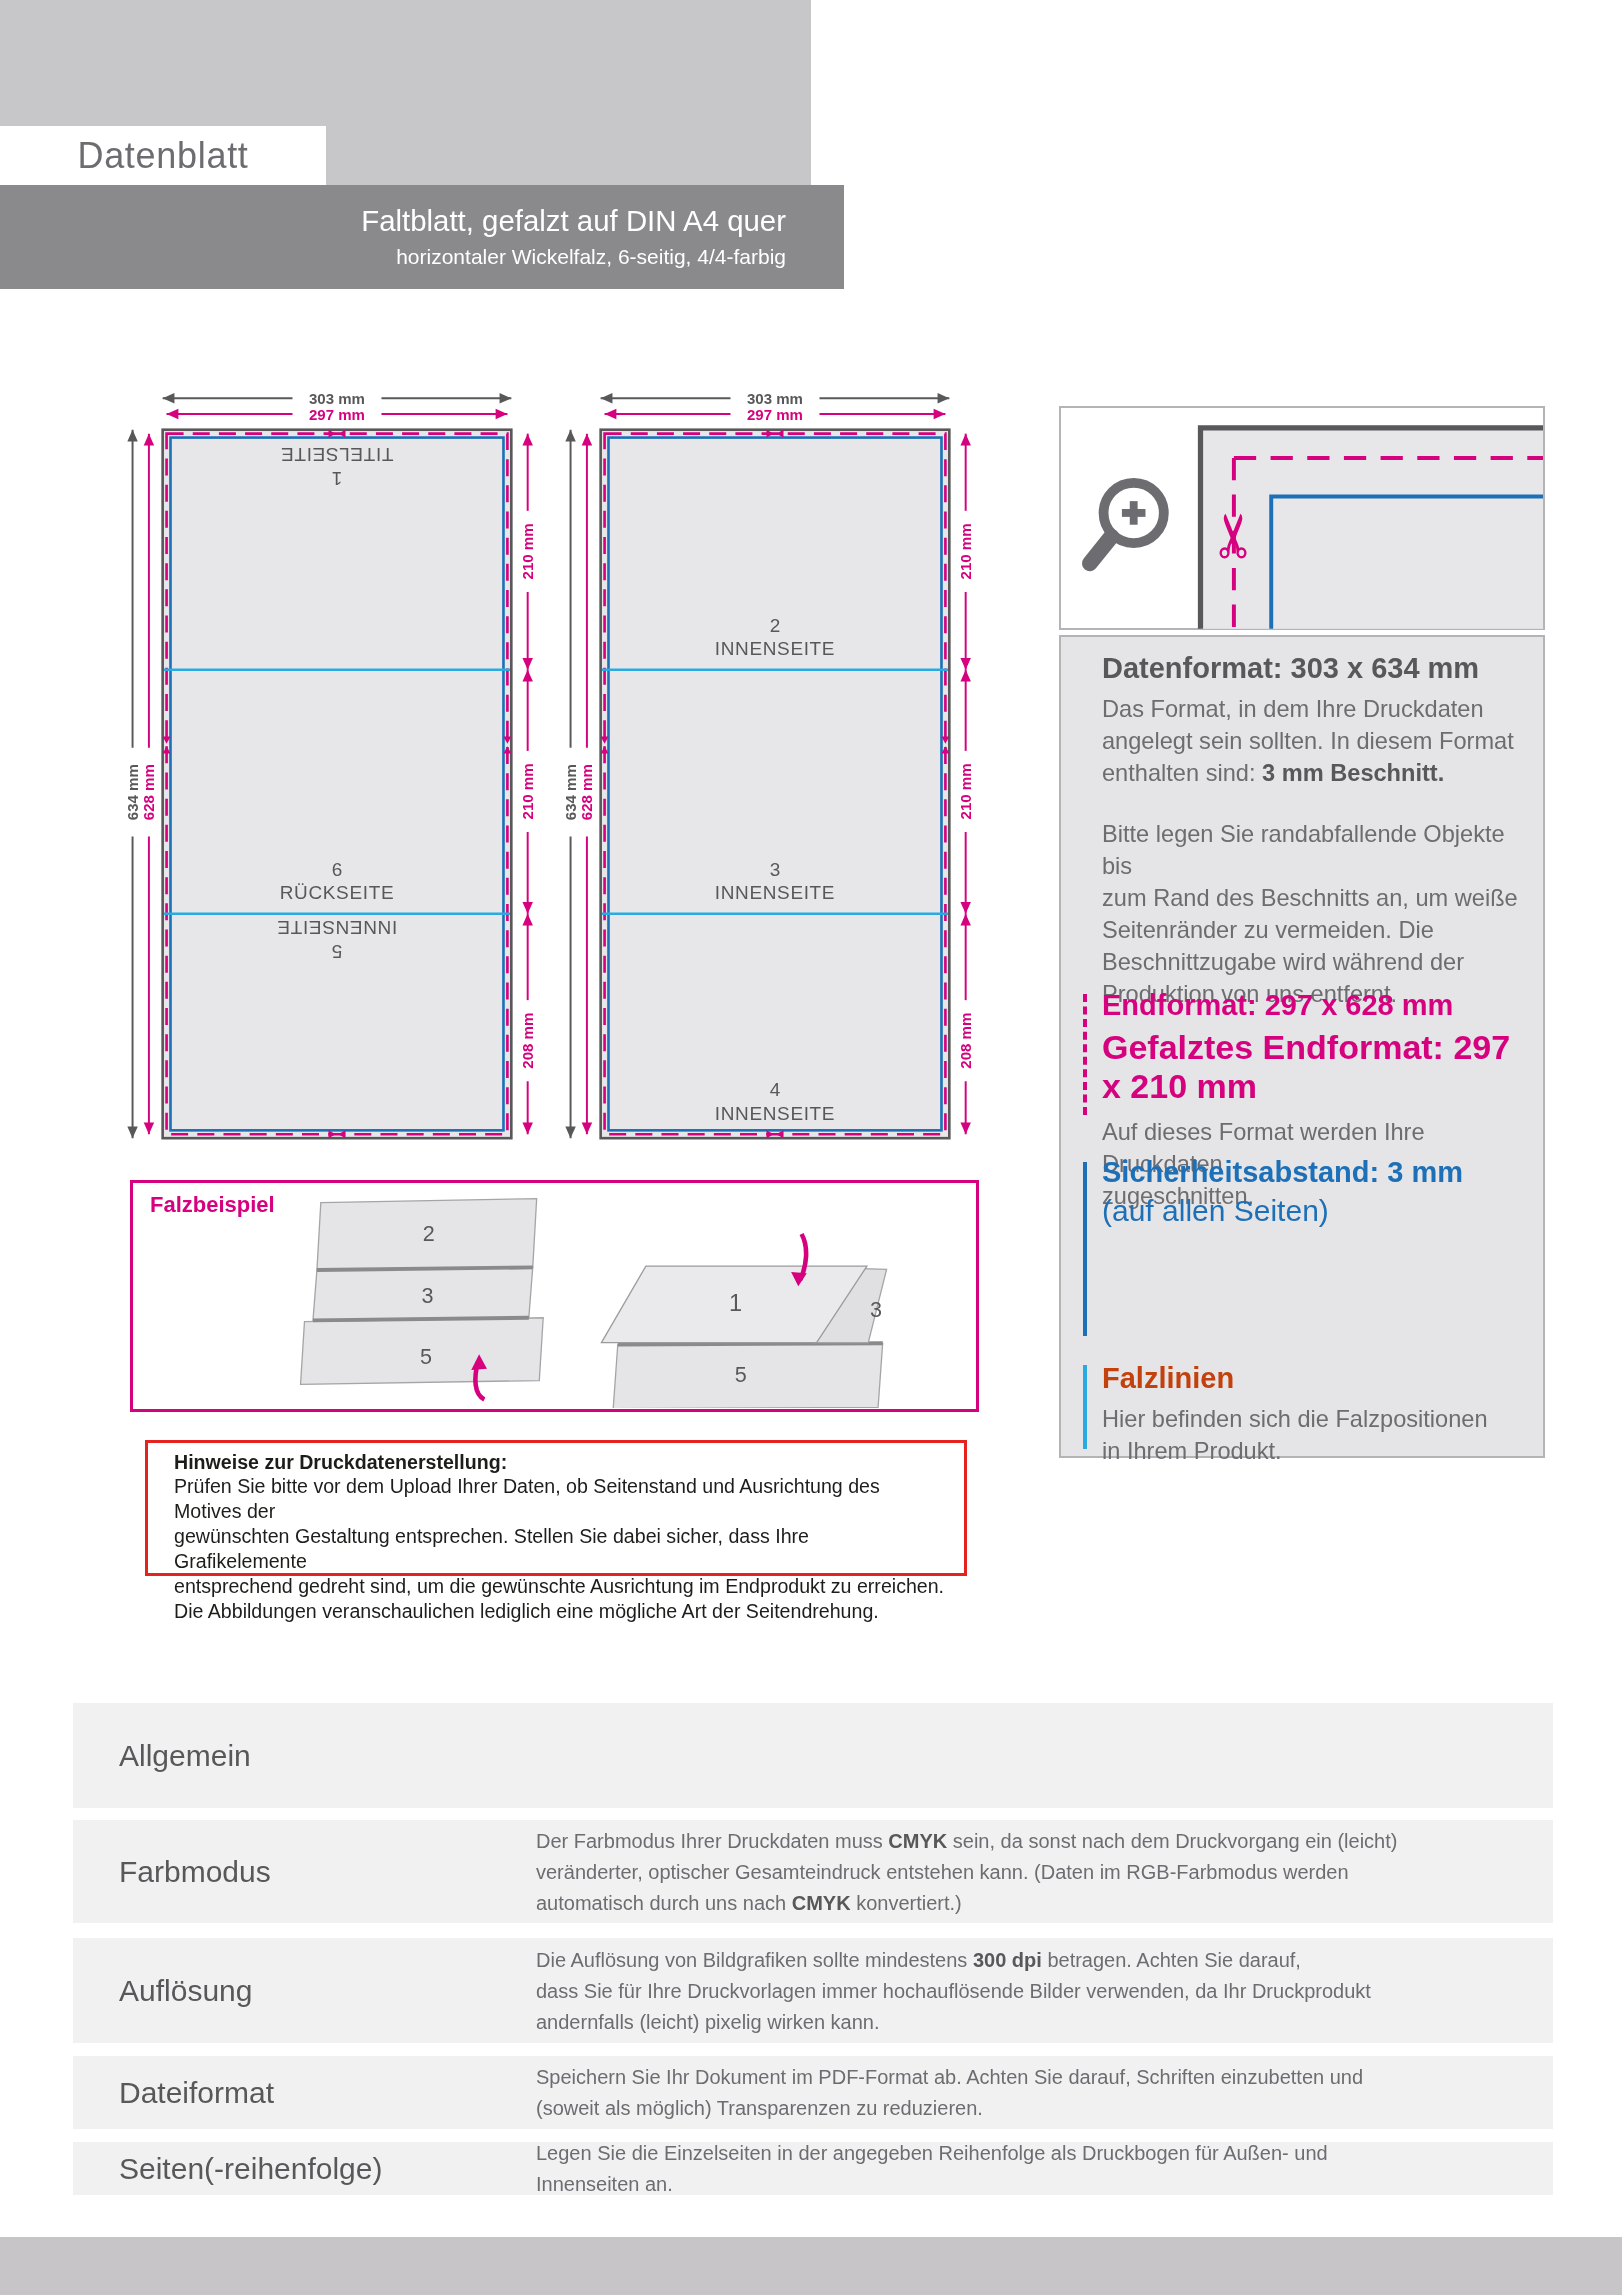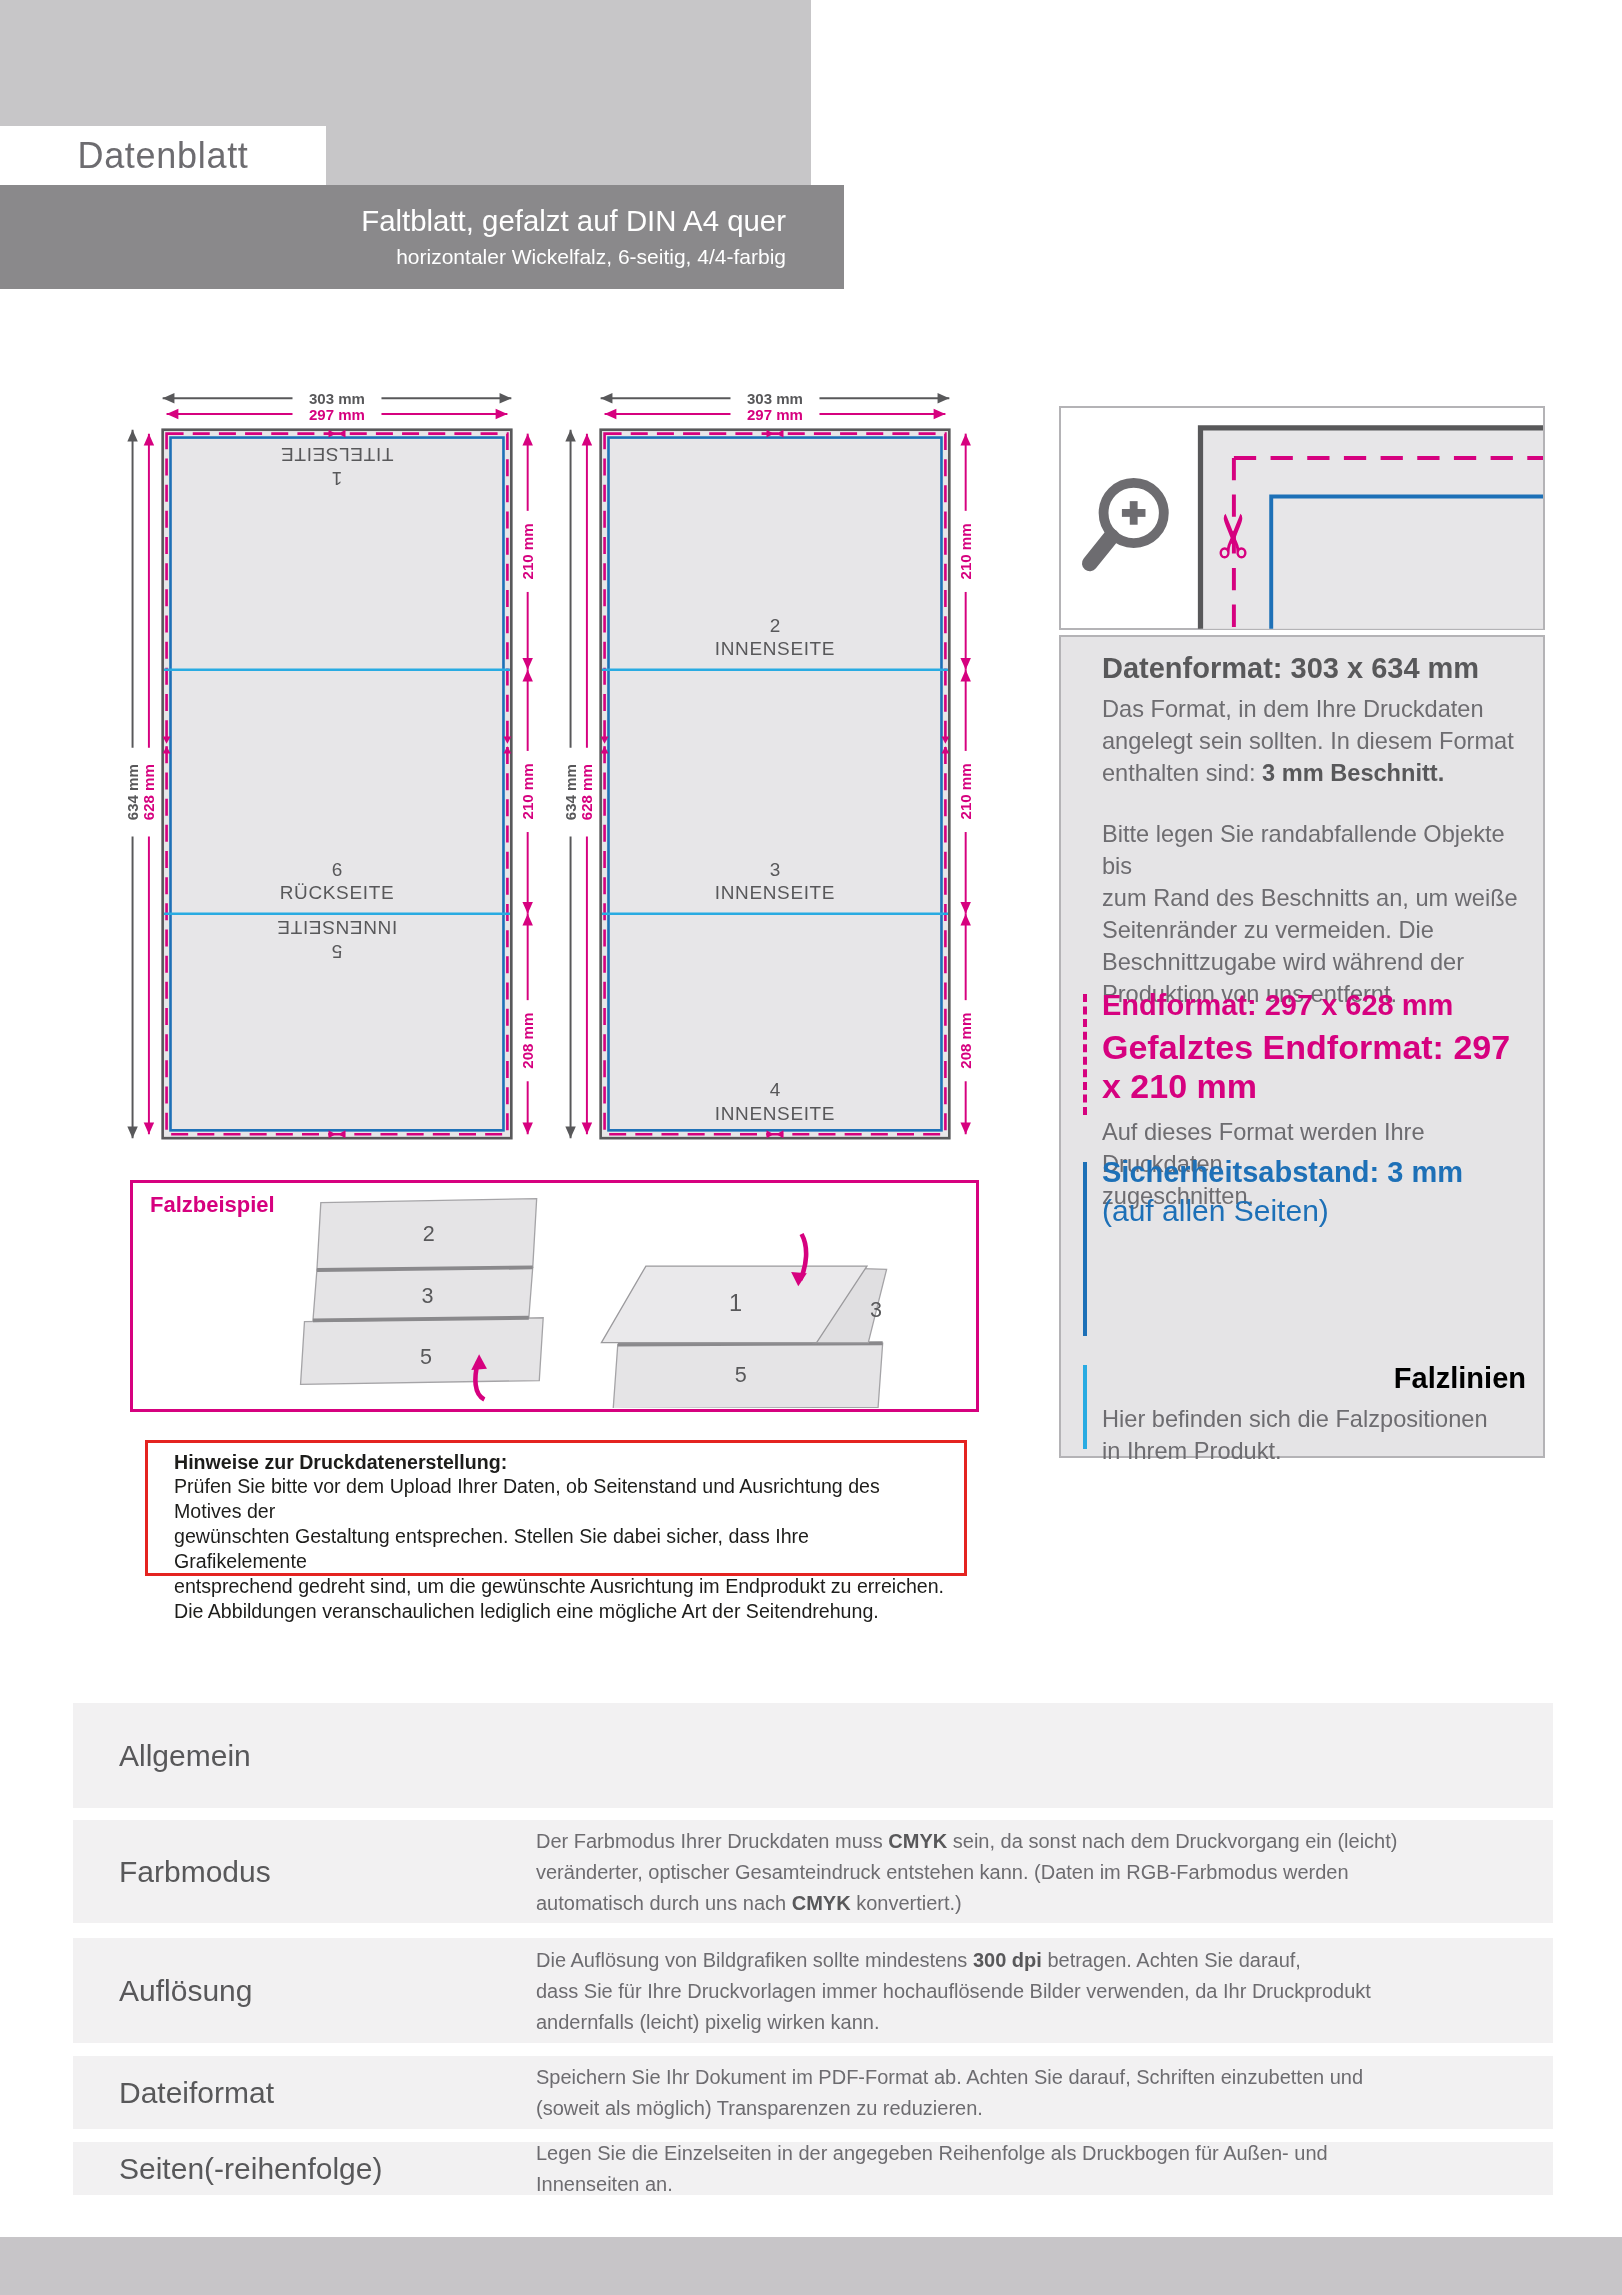--- a/index.html
+++ b/index.html
@@ -259,21 +259,21 @@
       <p><span>Auf dieses Format werden Ihre Druckdaten
 zugeschnitten.</span></p>
     </div>
 
     <div class="info-section" style="top:520px;">
       <h3 style="color:#1d70b7;">Sicherheitsabstand: 3 mm</h3>
       <div class="sub3" style="color:#1d70b7;">(auf allen Seiten)</div>
     </div>
 
     <div class="info-section" style="top:726px;">
-      <h3 style="color:#000000;text-align:right;">Falzlinien</h3>
+      <h3 style="color:#c2410c;">Falzlinien</h3>
       <p><span>Hier befinden sich die Falzpositionen
 in Ihrem Produkt.</span></p>
     </div>
   </div>
 
   <div class="fold-box">
     <div class="fold-title">Falzbeispiel</div>
     <svg width="842" height="225" viewBox="0 0 1287 344">
 
       <g>

